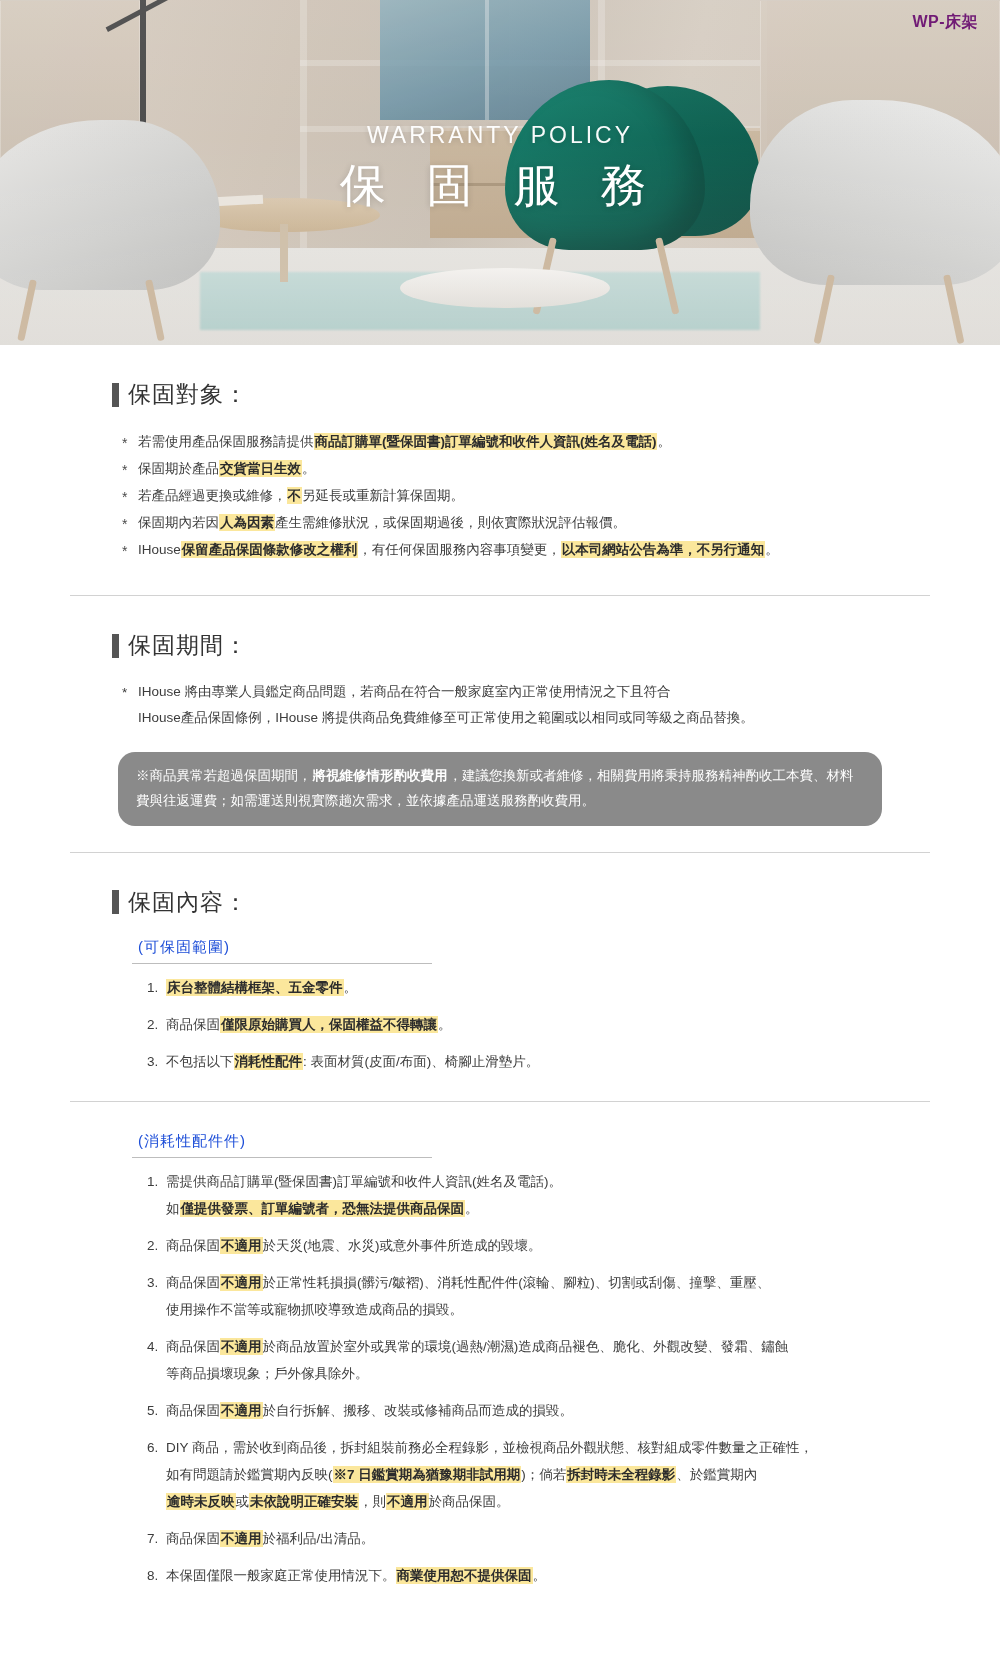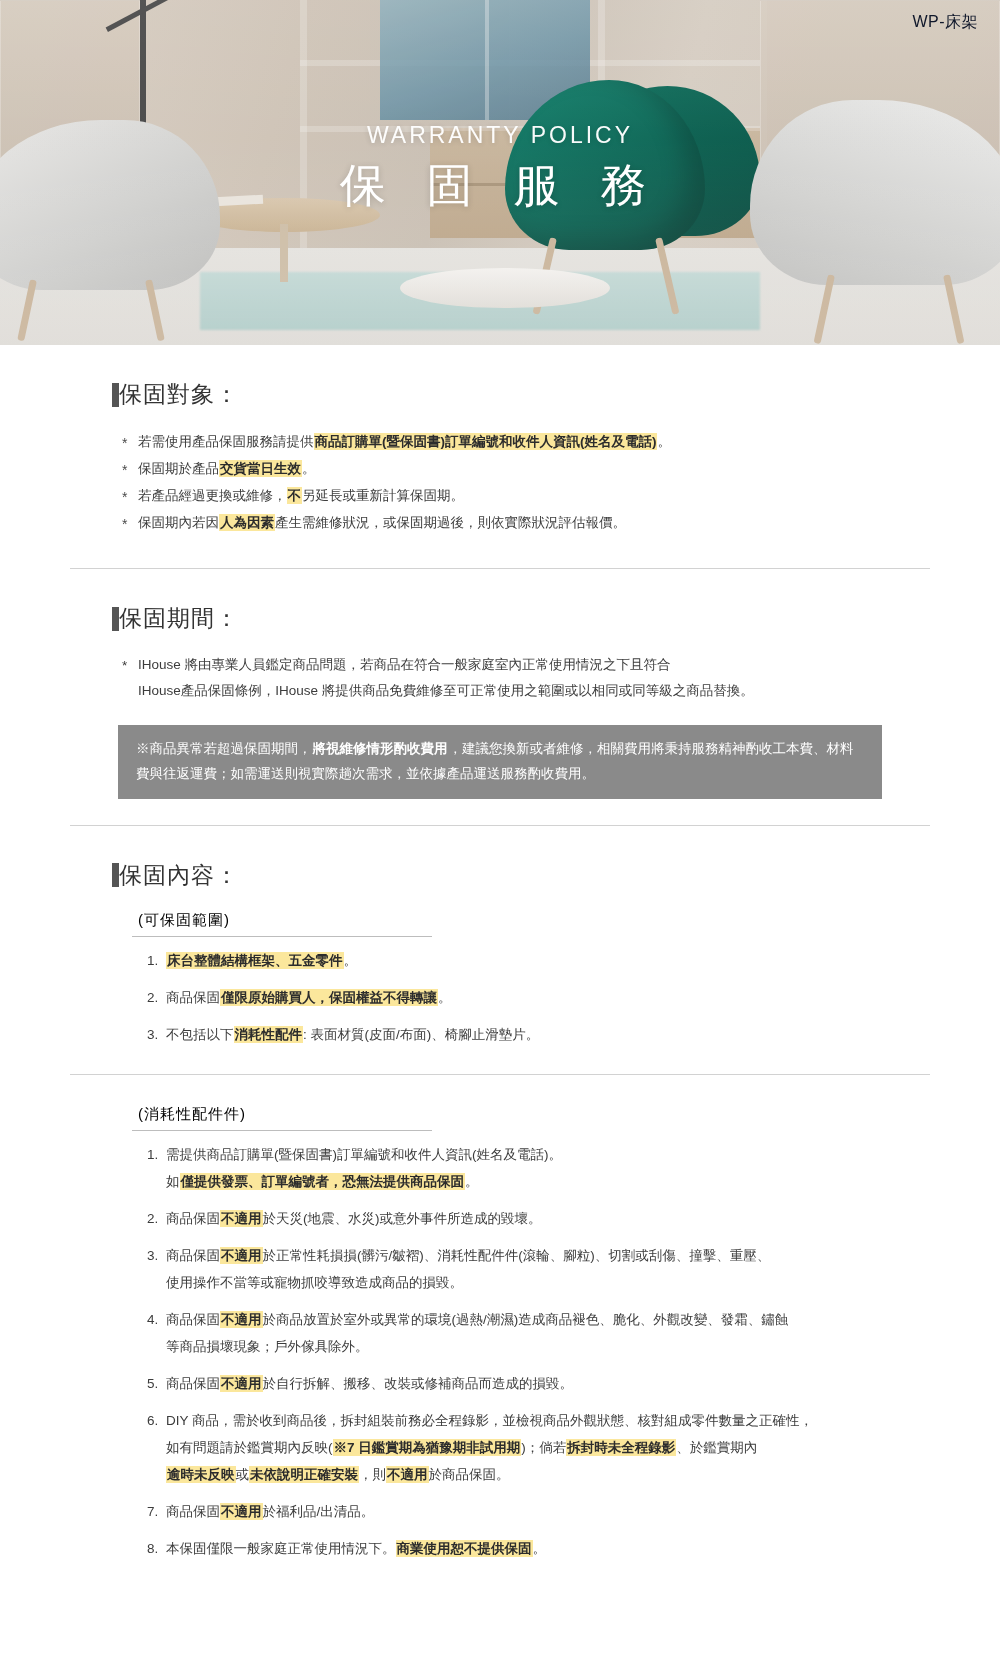--- a/index.html
+++ b/index.html
@@ -151,28 +151,28 @@
     text-shadow:0 1px 6px rgba(0,0,0,.18);
   }
   .hero-title .en{
     font-size:23px; letter-spacing:3px; font-weight:400; opacity:.97;
   }
   .hero-title .zh{
     margin-top:6px; font-size:46px; letter-spacing:14px; font-weight:400;
   }
   .corner-code{
     position:absolute; right:22px; top:12px;
-    font-size:16px; color:#0f172a; letter-spacing:.5px;
+    font-size:16px; color:#701a75; letter-spacing:.5px;font-weight:bold;
   }
 
   
   .content{ padding:0 0 40px 0; }
   .section{ padding:0 70px; }
   .sec-head{
-    display:flex; align-items:center; 
+    display:flex; align-items:center; gap:9px;
     margin:34px 0 18px 42px;
   }
   .sec-bar{ width:7px; height:24px; background:#555; display:inline-block; }
   .sec-title{ font-size:23px; color:#333; letter-spacing:1px; }
 
   .rule{
     height:1px; background:#d2d2d2; margin:26px 70px 0 70px;
   }
 
   ul.star-list{ list-style:none; margin:0; padding:0 0 6px 52px; }
@@ -192,26 +192,27 @@
     font-size:13.5px; line-height:1.95; color:#3c3c3c;
   }
   .p-block p{ margin:0 0 20px 0; position:relative; padding-left:16px; }
   .p-block p:before{ content:"*"; position:absolute; left:0; top:1px; }
 
   .notice{
     margin:10px 48px 0 48px;
     background:#8a8a8a; color:#fff;
     font-size:13.5px; line-height:1.85;
     padding:12px 18px;
+    border-radius:17px;
   }
   .notice .hl{ background:transparent; color:#fff; font-weight:bold; }
 
   .scope-label{
     margin:0 0 6px 62px;
-    font-size:15px; color:#000000; letter-spacing:1px;
+    font-size:15px; color:#1d4ed8; letter-spacing:1px;
     border-bottom:1px solid #bdbdbd;
     display:block; width:300px; padding:2px 0 6px 6px;
   }
 
   ol.num-list{
     margin:10px 0 0 0; padding:0 0 0 92px;
     font-size:13.5px; line-height:2.0; color:#3c3c3c;
   }
   ol.num-list li{ margin-bottom:10px; padding-left:4px; }
   ol.num-list li .sub{ display:block; }
@@ -279,20 +280,21 @@
   <div class="section">
     <div class="sec-head">
       <span class="sec-bar"></span>
       <span class="sec-title">保固對象：</span>
     </div>
     <ul class="star-list">
       <li>若需使用產品保固服務請提供<span class="hl">商品訂購單(暨保固書)訂單編號和收件人資訊(姓名及電話)</span>。</li>
       <li>保固期於產品<span class="hl">交貨當日生效</span>。</li>
       <li>若產品經過更換或維修，<span class="hl">不</span>另延長或重新計算保固期。</li>
       <li>保固期內若因<span class="hl">人為因素</span>產生需維修狀況，或保固期過後，則依實際狀況評估報價。</li>
+      <li>IHouse<span class="hl">保留產品保固條款修改之權利</span>，有任何保固服務內容事項變更，<span class="hl">以本司網站公告為準，不另行通知</span>。</li>
     </ul>
   </div>
 
   <div class="rule"></div>
 
   <div class="section">
     <div class="sec-head">
       <span class="sec-bar"></span>
       <span class="sec-title">保固期間：</span>
     </div>

